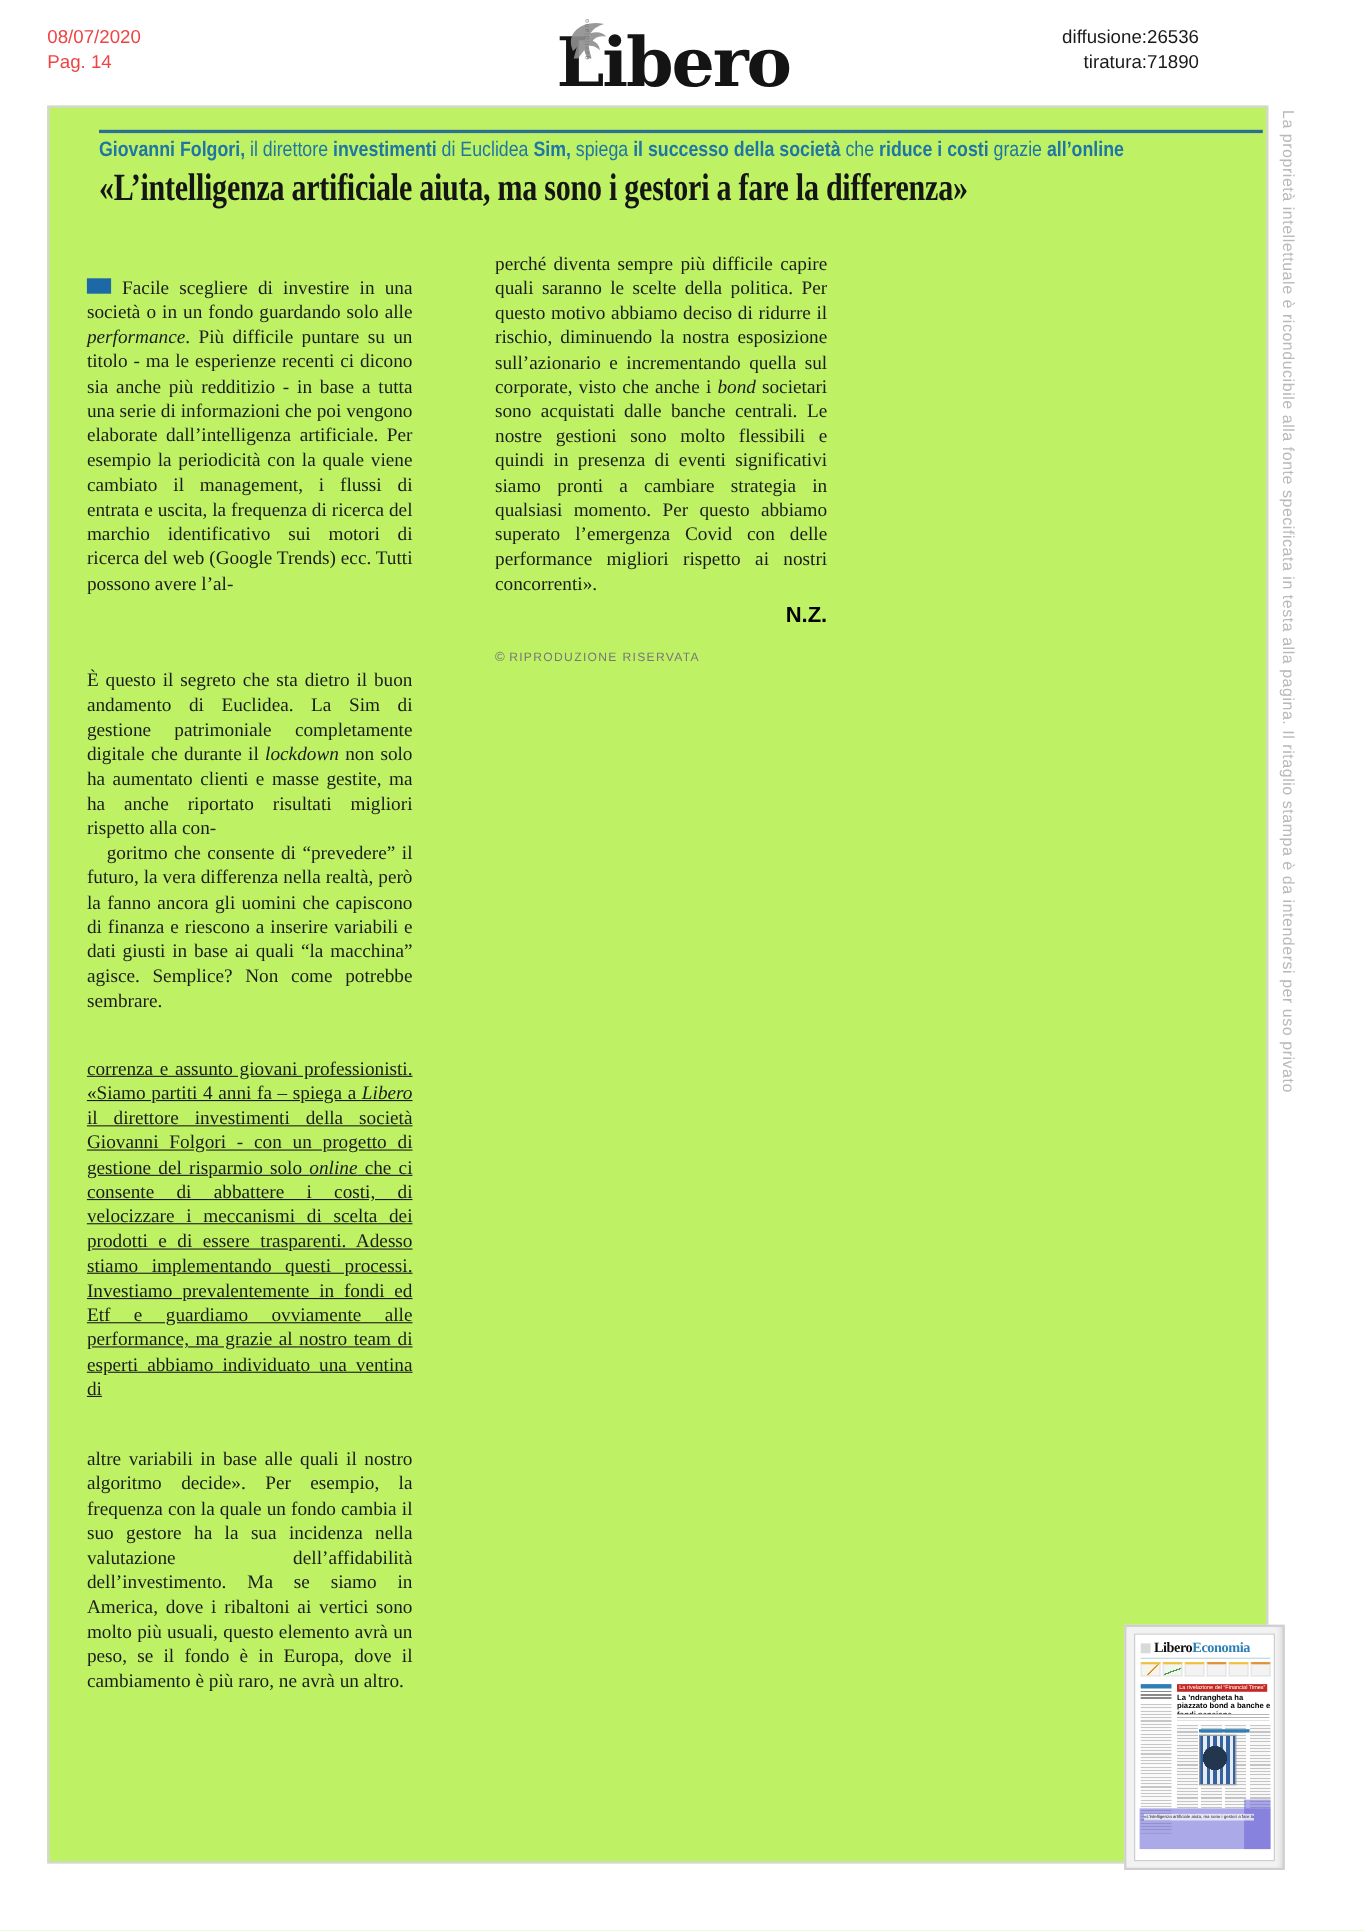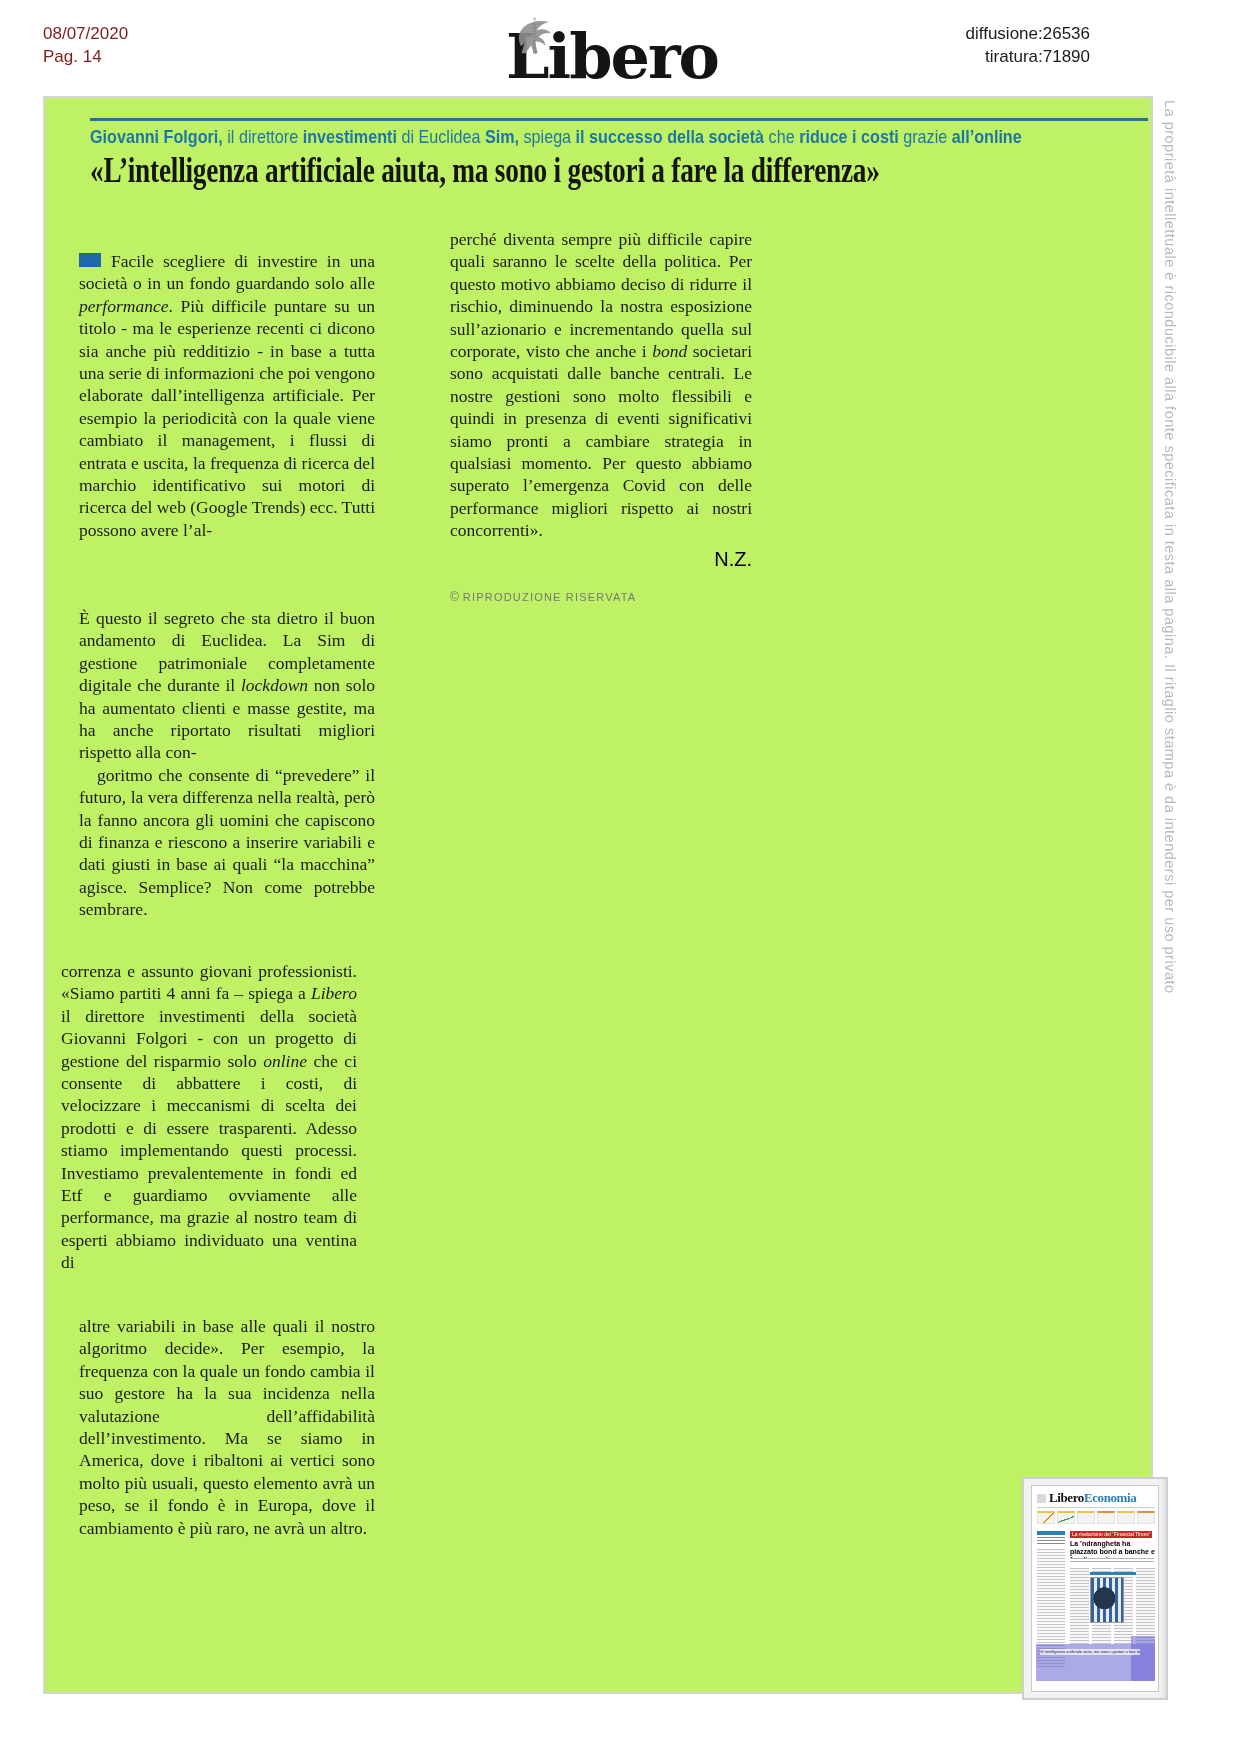--- a/index.html
+++ b/index.html
@@ -5,21 +5,21 @@
 <style>
   * { margin:0; padding:0; box-sizing:border-box; }
   html,body { background:#ffffff; }
   body {
     width:1240px; height:1755px; position:relative;
     font-family:"Liberation Sans", sans-serif; color:#111;
     overflow:hidden;
   }
 
   
-  .meta-left { position:absolute; left:43px; top:22px; font-size:17px; line-height:23px; color:#7f1d1d; }
+  .meta-left { position:absolute; left:43px; top:22px; font-size:17px; line-height:23px; color:#ef4444; }
   .meta-right { position:absolute; right:150px; top:22px; font-size:17px; line-height:23px; color:#1a1a1a; text-align:right; }
 
   .logo { position:absolute; left:506px; top:24px; font-family:"DejaVu Serif", serif; font-weight:bold;
           font-size:62px; line-height:66px; letter-spacing:-2px; color:#141414; }
   .logo .pegasus { position:absolute; left:4px; top:-8px; width:46px; height:42px; fill:#8f8f8f; opacity:.9; }
   .logo .tagline { position:absolute; left:-5px; top:30px; font-family:"Liberation Sans",sans-serif;
                    font-weight:normal; letter-spacing:1px; font-size:6px; color:#777;
                    transform:rotate(-90deg); transform-origin:left top; }
 
   
@@ -37,29 +37,29 @@
               letter-spacing:-.3px; color:#151515; transform:scaleX(.78); transform-origin:left top; }
 
   
   .block { position:absolute; width:296px; font-family:"Liberation Serif", serif;
            font-size:17.5px; line-height:22.4px; color:#1c1c1c; text-align:justify; }
   .block p + p { text-indent:18px; }
   .block em, .col2 em { font-style:italic; }
 
   .b1 { left:34px; top:152px; }
   .b2 { left:34px; top:509px; }
-  .b3 { left:16px; top:862px; }
+  .b3 { left:34px; top:862px;text-decoration:underline; }
   .b4 { left:34px; top:1217px; }
 
   .bullet { display:inline-block; width:22px; height:14px; background:#1d69a8; margin-right:10px; }
 
   .col2 { position:absolute; left:405px; top:130px; width:302px;
           font-family:"Liberation Serif", serif; font-size:17.5px; line-height:22.4px;
           color:#1c1c1c; text-align:justify; }
-  .signature { text-align:right; font-family:"Liberation Sans",sans-serif; font-weight:normal;
+  .signature { text-align:right; font-family:"Liberation Sans",sans-serif; font-weight:bold;
                font-size:20px; margin-top:6px; color:#000; }
   .copyright { text-align:left; margin-top:16px; font-family:"Liberation Sans",sans-serif;
                font-size:11px; letter-spacing:1.2px; color:#777; }
   .copyright .c-icon { font-size:12px; letter-spacing:0; margin-right:4px; color:#777; }
 
   
   .side-note { position:absolute; left:1162px; top:100px; height:1590px;
                writing-mode:vertical-rl; font-size:14.5px; letter-spacing:.5px; color:#b9b9b9; }
 
   

